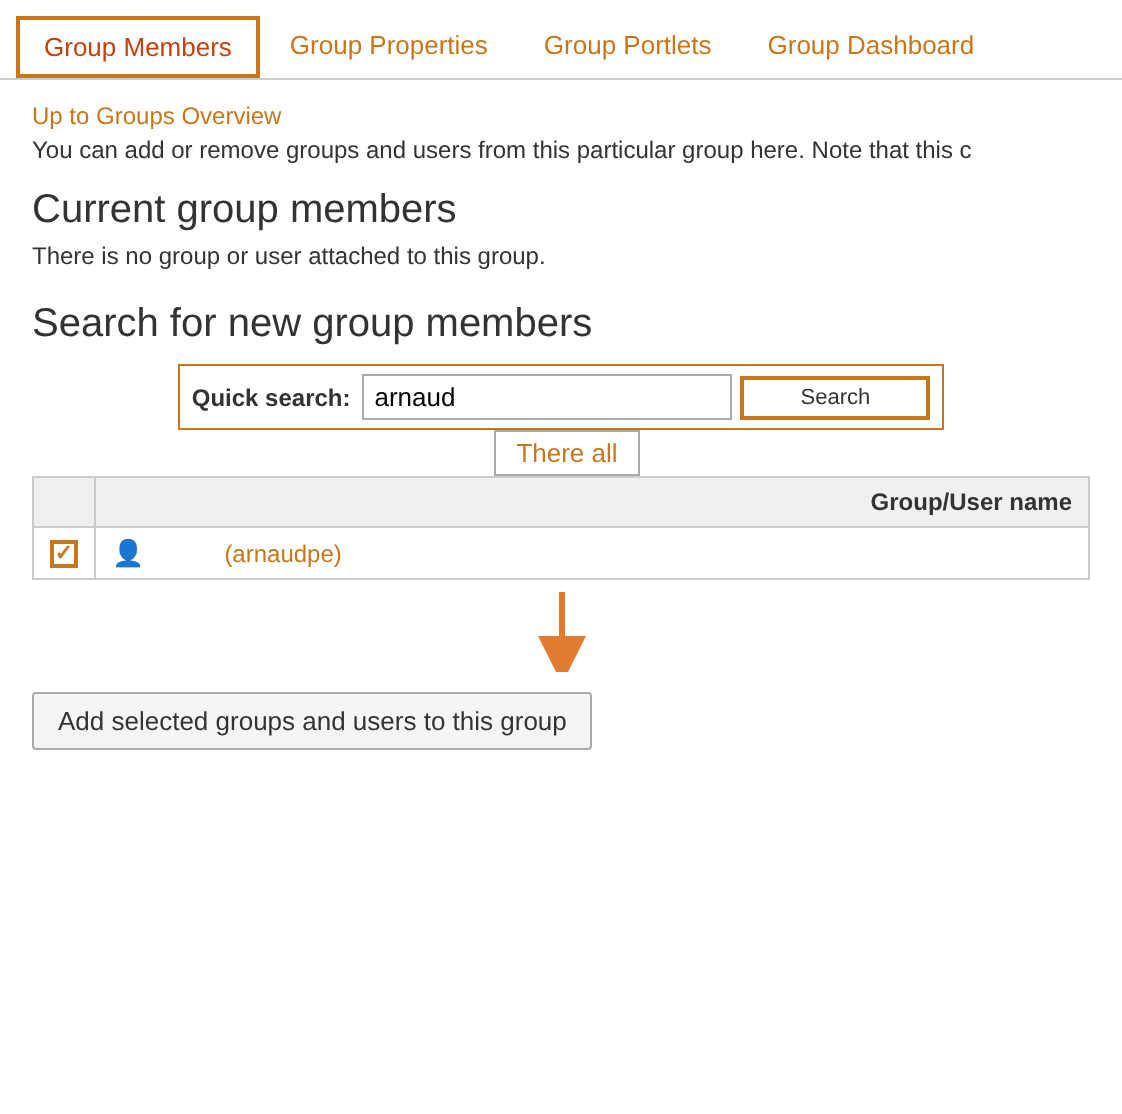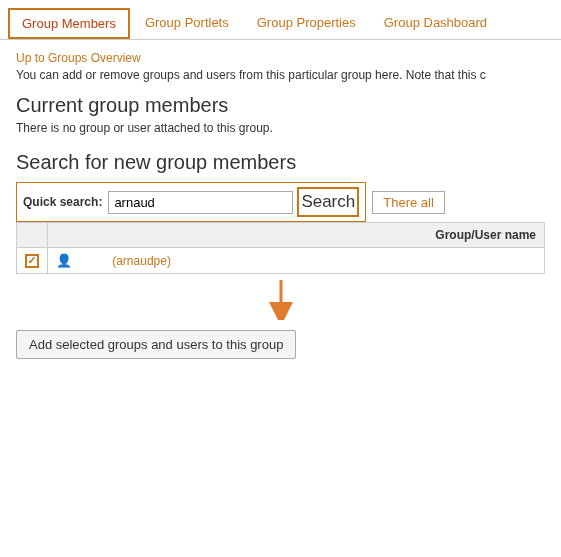--- a/index.html
+++ b/index.html
@@ -107,25 +107,25 @@
     }
     .search-input {
       border: 1px solid #aaa;
       padding: 3px 5px;
       font-size: 13px;
       width: 185px;
       outline: none;
     }
     .search-button {
       margin-left: 4px;
-      padding: 3px 2px;
-      border: 2px solid #c8761a;
-      background: #fff;
-      color: #333;
-      font-size: 17px;
+      padding: 3px 28px;
+      border: 2px solid #c8761a;
+      background: #fff;
+      color: #333;
+      font-size: 11px;
       cursor: pointer;
       font-weight: normal;
     }
     .show-all-button {
       margin-left: 6px;
       padding: 3px 10px;
       border: 1px solid #aaa;
       background: #fff;
       color: #c8761a;
       font-size: 13px;
@@ -205,29 +205,30 @@
       font-size: 13px;
       cursor: pointer;
       border-radius: 2px;
     }
 
     
     .search-controls-row {
       display: flex;
       align-items: center;
       margin-bottom: 0;
+      flex-direction: column;
     }
   </style>
 </head>
 <body>
 
 <div class="tabs">
   <div class="tab active">Group Members</div>
+  <div class="tab">Group Properties</div>
   <div class="tab">Group Portlets</div>
-  <div class="tab">Group Properties</div>
   <div class="tab">Group Dashboard</div>
 </div>
 
 <div class="content">
 
   
 
   
   <a class="link" href="#">Up to Groups Overview</a>
   <p class="description">You can add or remove groups and users from this particular group here. Note that this c</p>

